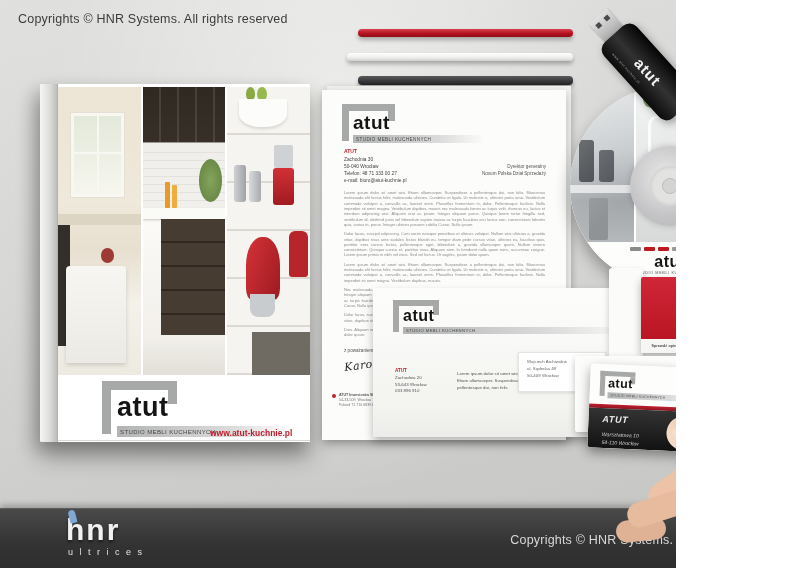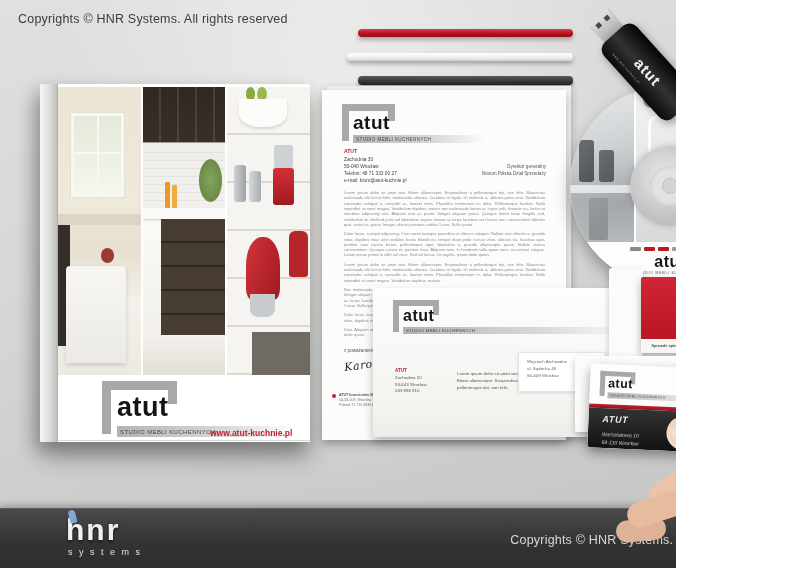--- a/index.html
+++ b/index.html
@@ -495,18 +495,18 @@
     <div class="abs f-mid"></div>
     <div class="abs f-ring"></div>
     <div class="abs f-pinky"></div>
     <div class="abs thumb"></div>
   </div>
 
   <div class="abs bar-bottom">
     <div class="abs hnr">
       <div class="hnr-word">hnr</div>
       <div class="hnr-acc"></div>
-      <div class="hnr-sub">systems</div>
+      <div class="hnr-sub">ultrices</div>
     </div>
     <div class="foot-copy">Copyrights ©  HNR Systems. All rights reserved</div>
   </div>
 
 </div>
 
 </body></html>

